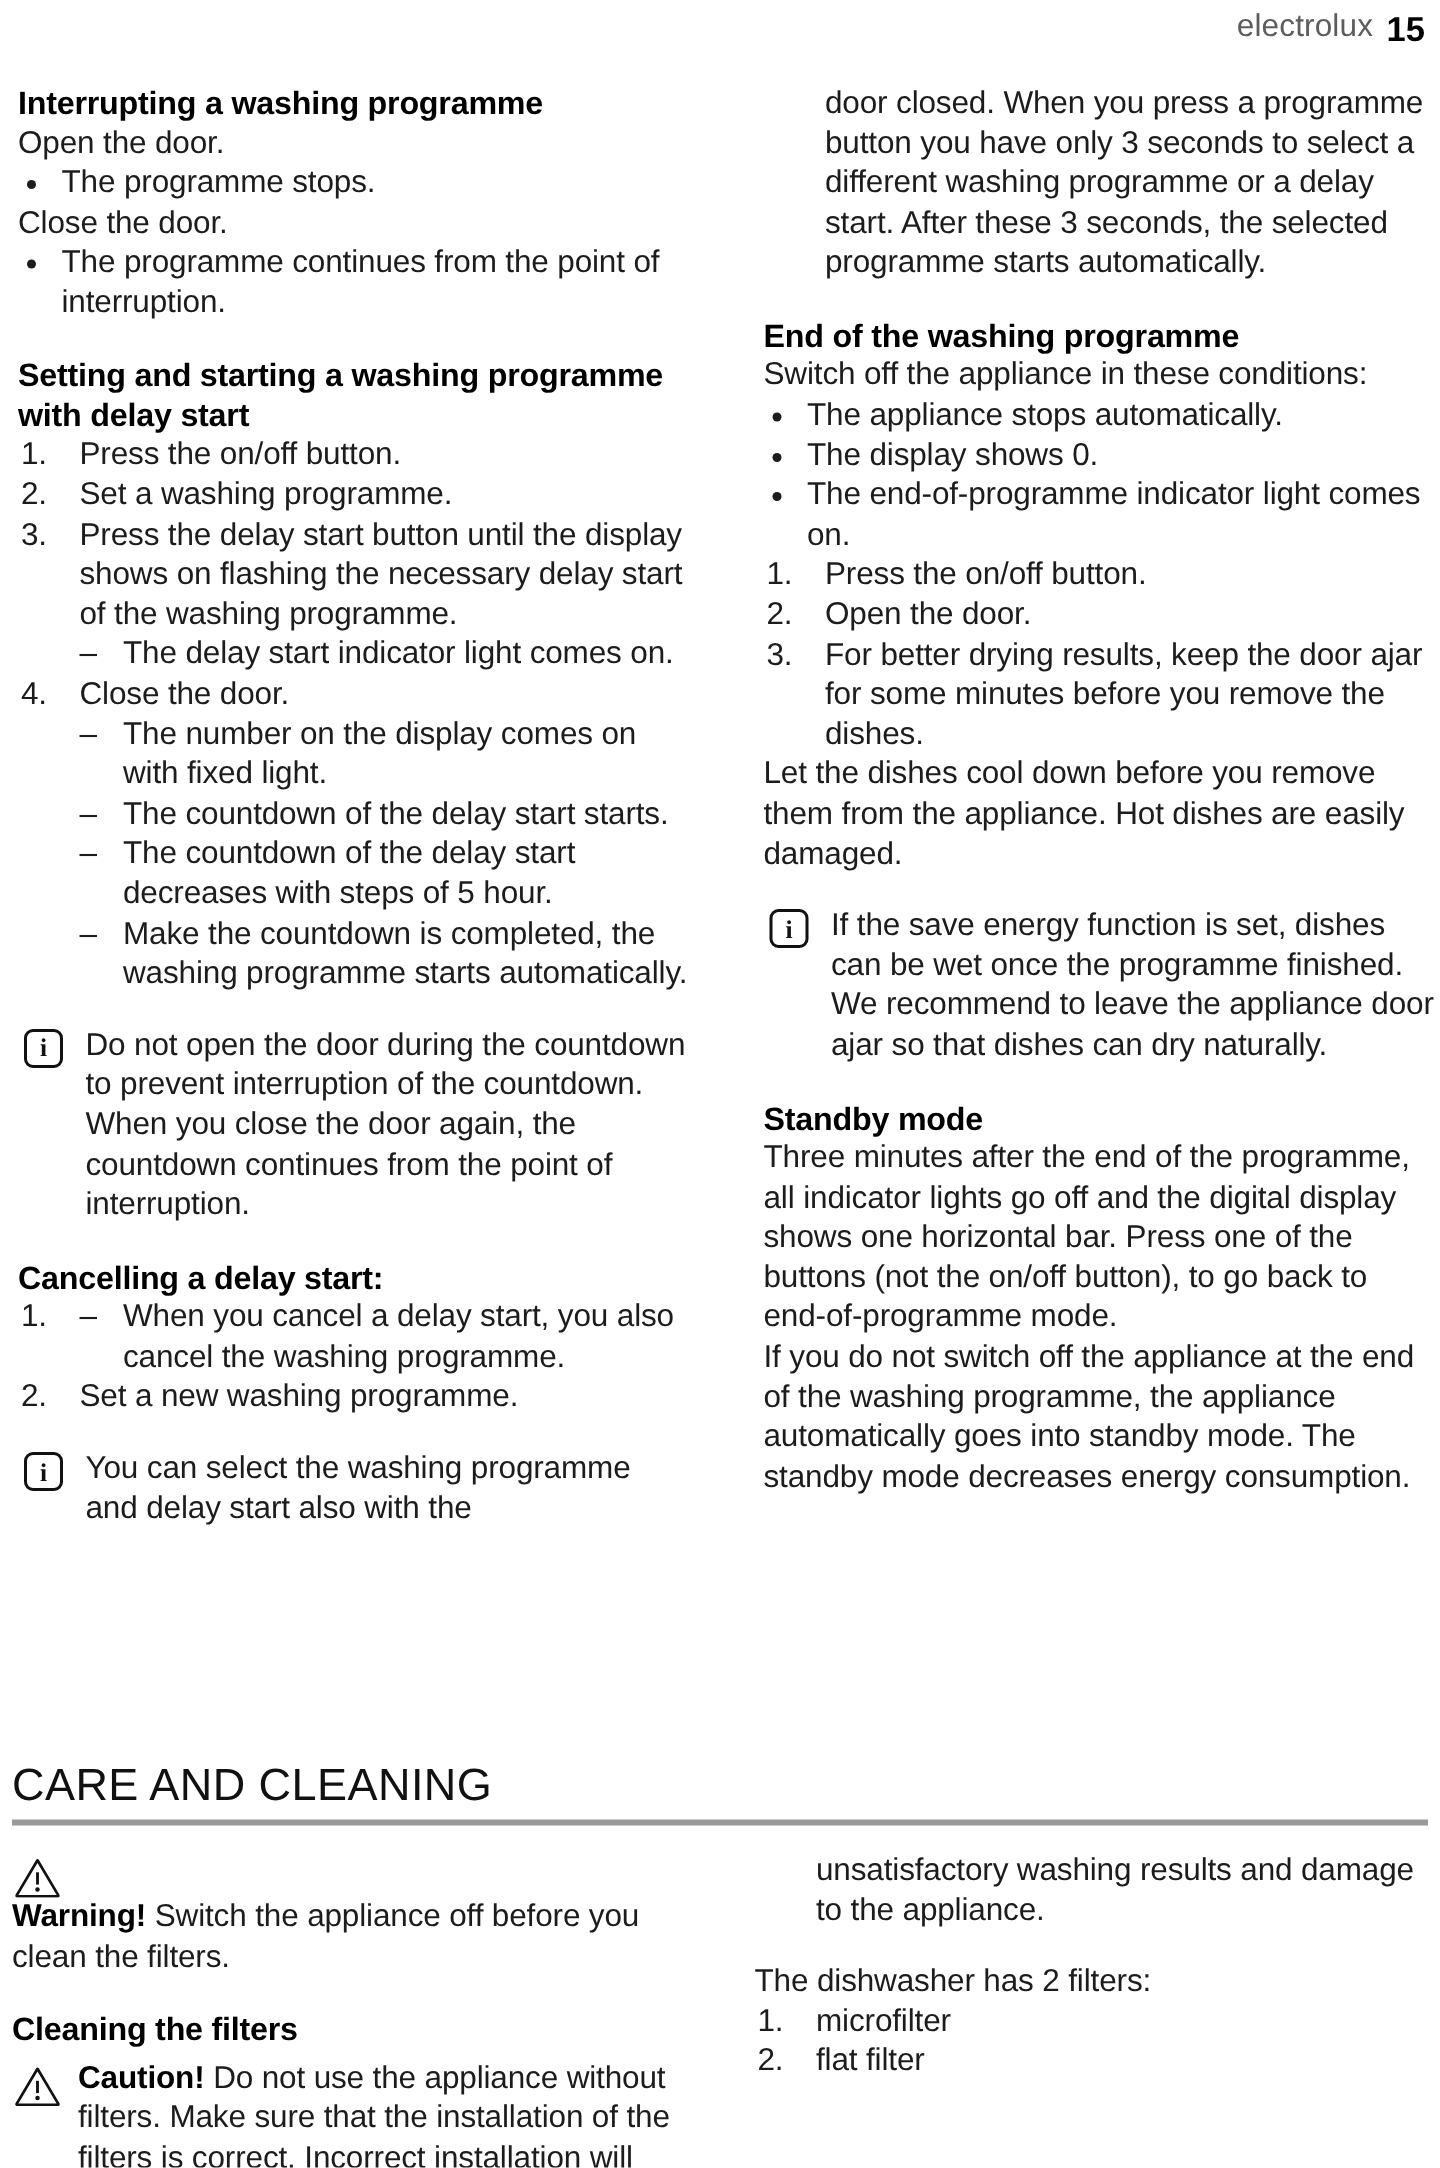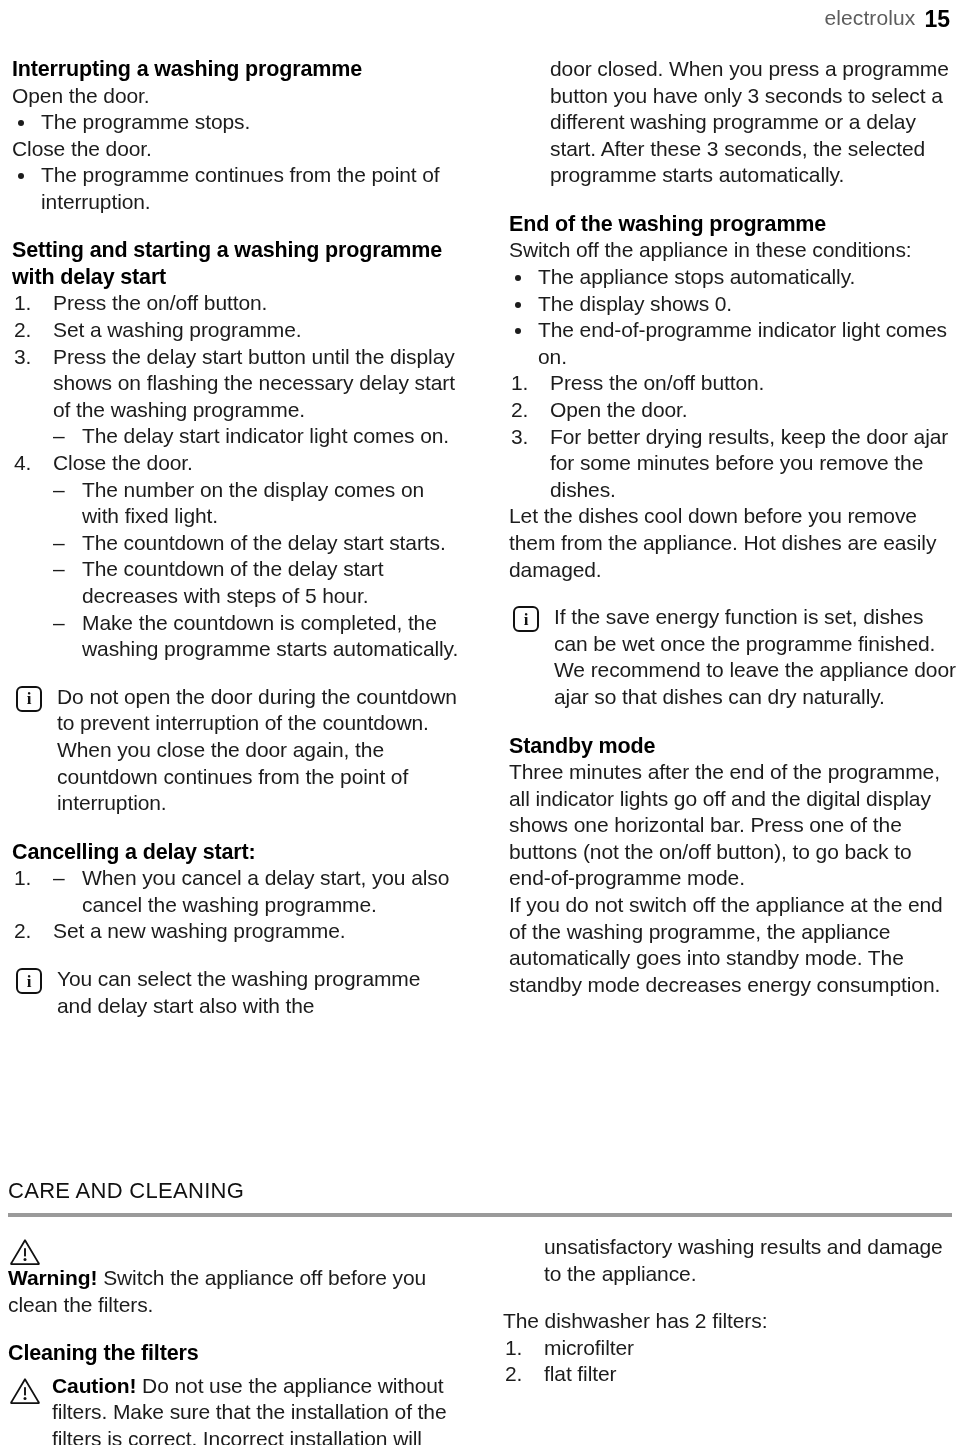--- a/index.html
+++ b/index.html
@@ -198,21 +198,21 @@
 
   
   .chapter {
     position: absolute;
     left: 8px;
     top: 1172px;
     width: 944px;
   }
   .chapter h1 {
     margin: 0;
-    font-size: 22px;
+    font-size: 30px;
     font-weight: normal;
     line-height: 38px;
     letter-spacing: 0.3px;
     color: #111;
   }
   .chapter .rule {
     margin-top: 3px;
     height: 4px;
     background: #9a9a9a;
     width: 944px;

